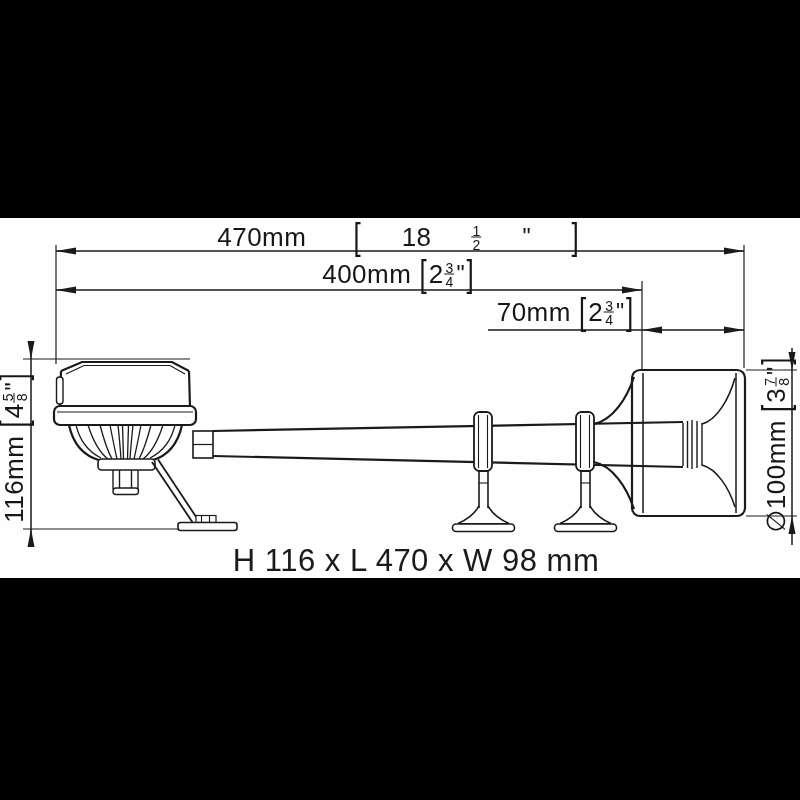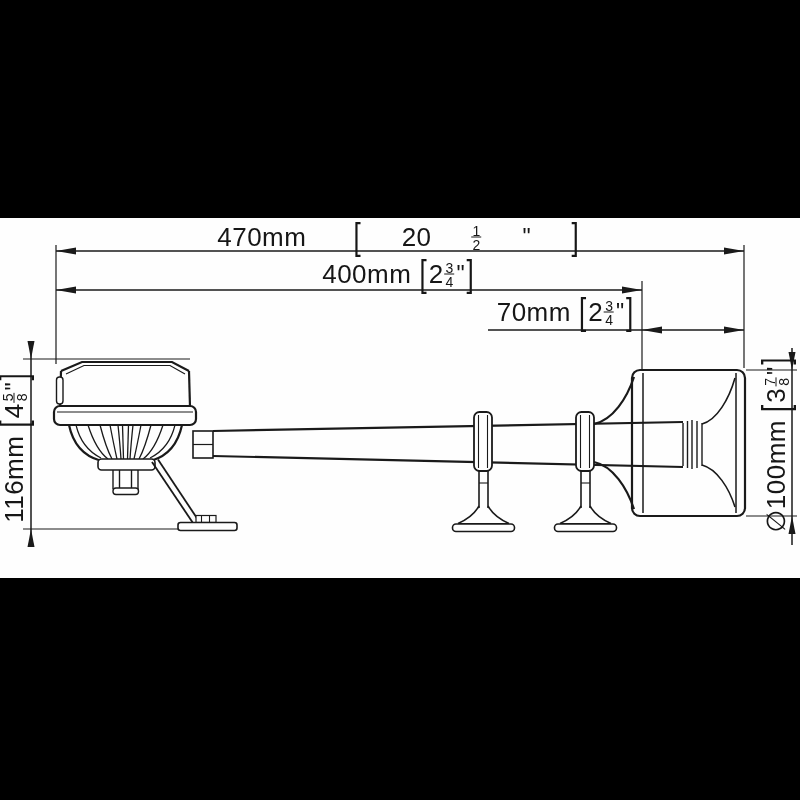--- a/index.html
+++ b/index.html
@@ -175,21 +175,21 @@
       </g>
       <rect x="178" y="304.5" width="59" height="8" rx="2.5" fill="#fefefe" stroke="#1a1a1a" stroke-width="1.6"></rect>
 
       <rect x="193" y="213" width="20" height="27" fill="#fefefe" stroke="#1a1a1a" stroke-width="1.6"></rect>
       <line x1="193" y1="226.5" x2="213" y2="226.5" stroke="#1a1a1a" stroke-width="1.2"></line>
     </svg>
 
     <div class="dim-label" style="left:398px;top:19px;gap:39px;">
       <span class="metric">470mm</span>
       <span class="brk open">[</span>
-      <span class="whole">20</span>
+      <span class="whole">18</span>
       <span class="frac">
           <span class="num">1</span>
           <span class="den">2</span>
         </span>
       <span class="inch">"</span>
       <span class="brk close">]</span>
     </div>
 
     <div class="dim-label" style="left:398px;top:56px;justify-content:space-between;">
       <span class="metric">400mm</span>
@@ -232,16 +232,17 @@
       <span class="brk open">[</span>
       <span class="whole">3</span>
       <span class="frac">
           <span class="num">7</span>
           <span class="den">8</span>
         </span>
       <span class="inch">"</span>
       <span class="brk close">]</span>
     </div>
 
+    <div id="footer-label">H 116 x L 470 x W 98 mm</div>
   </div>
 
   <div class="band" id="band-bottom"></div>
 </div>
 
 </body></html>

